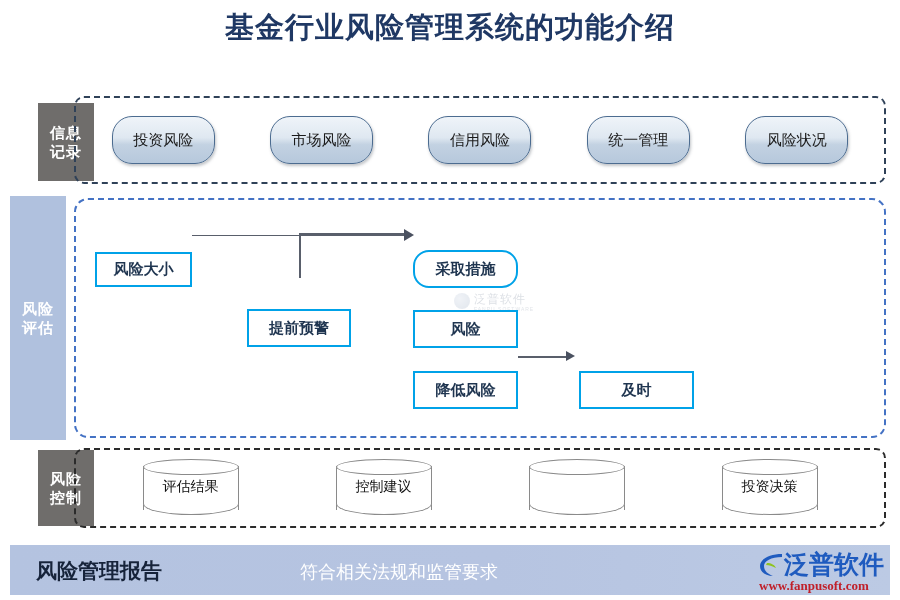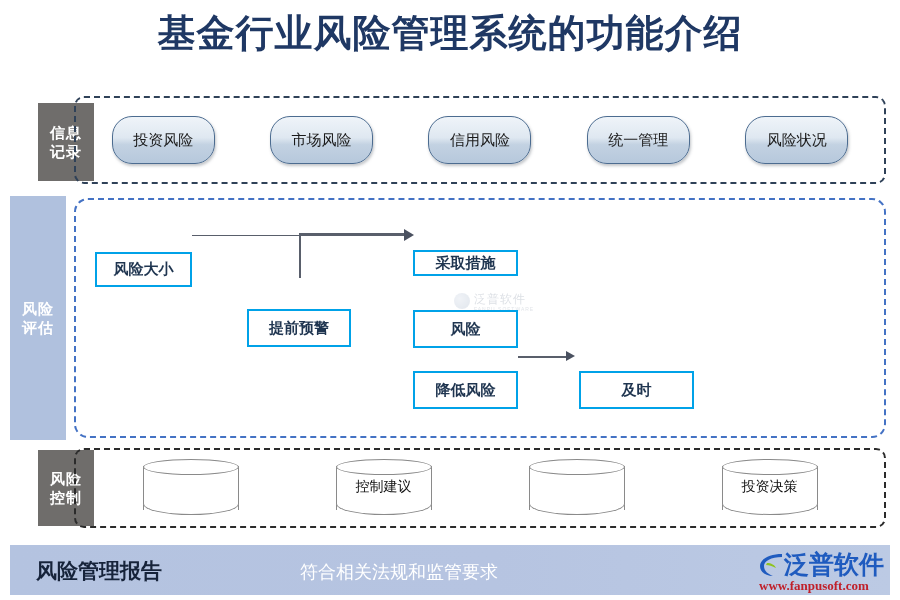--- a/index.html
+++ b/index.html
@@ -15,21 +15,21 @@
     font-family: "Liberation Sans", "DejaVu Sans", sans-serif;
   }
 
   
   .page-title {
     position: absolute;
     left: 0; top: 8px;
     width: 900px;
     text-align: center;
     font-family: Liberation Mono, monospace;
-    font-size: 38px;
+    font-size: 29px;
     font-weight: 700;
     letter-spacing: 1px;
     color: #1f3864;
     white-space: nowrap;
   }
 
   
   .sec-label {
     position: absolute;
     left: 10px;
@@ -134,21 +134,21 @@
     font-size: 15px;
     font-weight: 700;
     color: #1f3550;
     font-family: Liberation Sans, sans-serif;
     box-sizing: border-box;
     white-space: nowrap;
     margin-top: 33px;
   }
   #fb-size     { left: 95px;  top: 219px; width: 97px;  height: 35px; }
   #fb-warn     { left: 247px; top: 276px; width: 104px; height: 38px; }
-  #fb-measure  { left: 413px; top: 217px; width: 105px; height: 26px; }
+  #fb-measure  { left: 413px; top: 217px; width: 105px; height: 38px; border-radius: 16px; }
   #fb-risk     { left: 413px; top: 277px; width: 105px; height: 38px; }
   #fb-reduce   { left: 413px; top: 338px; width: 105px; height: 38px; }
   #fb-timely   { left: 579px; top: 338px; width: 115px; height: 38px; }
 
   
   .conn { position: absolute; background: #595f6b; }
   #conn-h1 { left: 192px; top: 235px; width: 108px; height: 1px; }
   #conn-h2 { left: 299px; top: 233px; width: 108px; height: 3px; }
   #conn-v1 { left: 299px; top: 234px; width: 2px;  height: 44px; }
   #conn-h3 { left: 518px; top: 356px; width: 48px;  height: 2px; }
@@ -337,20 +337,21 @@
     <span>风险</span>
     <span>控制</span>
   </div>
 </div>
 <div id="row3-box"></div>
 <div class="cyl-row">
   <div class="cyl">
     <div class="body"></div>
     <div class="bottom"></div>
     <div class="top"></div>
+    <div class="cap">评估结果</div>
   </div>
   <div class="cyl">
     <div class="body"></div>
     <div class="bottom"></div>
     <div class="top"></div>
     <div class="cap">控制建议</div>
   </div>
   <div class="cyl">
     <div class="body"></div>
     <div class="bottom"></div>

